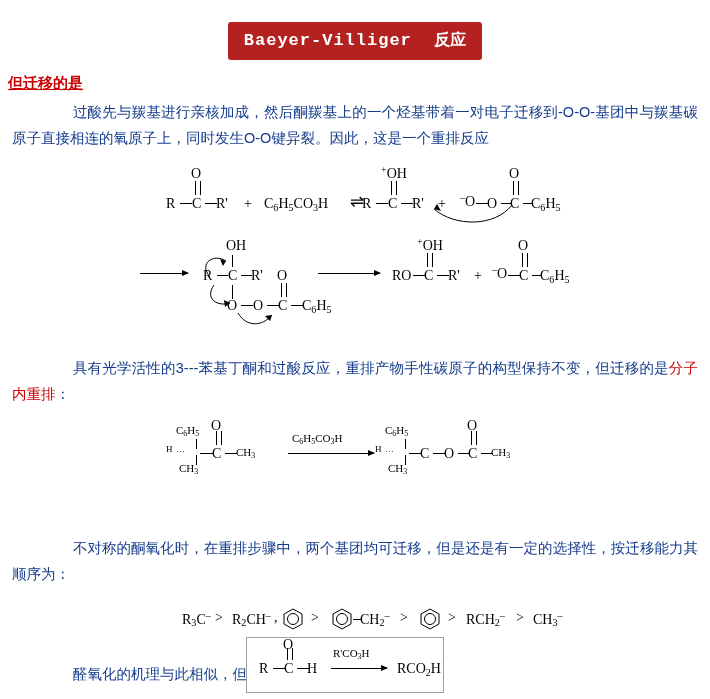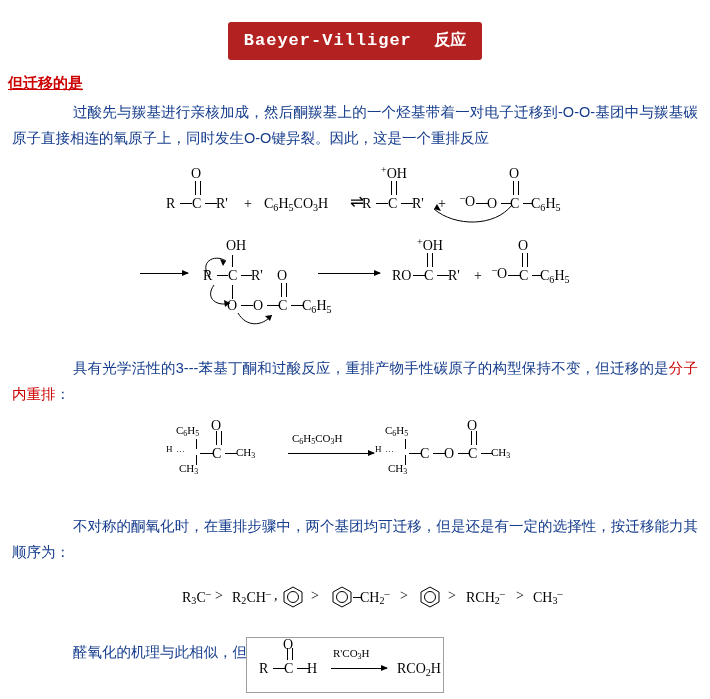--- a/index.html
+++ b/index.html
@@ -275,21 +275,21 @@
   <div class="bond-h" style="left:433px;top:36px;width:12px;"></div>
   <div class="chem" style="left:444px;top:30px;">O</div>
   <div class="bond-h" style="left:458px;top:36px;width:12px;"></div>
   <div class="chem" style="left:468px;top:30px;">C</div>
   <div class="bond-v2" style="left:471px;top:14px;height:14px;"></div>
   <div class="chem" style="left:467px;top:2px;">O</div>
   <div class="bond-h" style="left:481px;top:36px;width:12px;"></div>
   <div class="chem small" style="left:491px;top:30px;">CH<span class="sub">3</span></div>
 </div>
 
-<div class="para indent" style="margin-top:24px;">不对称的酮氧化时，在重排步骤中，两个基团均可迁移，但是还是有一定的选择性，按迁移能力其顺序为：</div>
+<div class="para indent" style="margin-top:46px;">不对称的酮氧化时，在重排步骤中，两个基团均可迁移，但是还是有一定的选择性，按迁移能力其顺序为：</div>
 
 <div class="scheme" style="height:40px;margin-top:12px;">
   <div class="chem" style="left:182px;top:12px;">R<span class="sub">3</span>C<span class="sup">–</span></div>
   <div class="chem" style="left:215px;top:12px;">&gt;</div>
   <div class="chem" style="left:232px;top:12px;">R<span class="sub">2</span>CH<span class="sup">–</span></div>
   <div class="chem" style="left:274px;top:12px;">,</div>
   <svg class="curve" style="left:281px;top:8px;width:24px;height:24px;" width="24" height="24">
     <polygon points="12,2 21,7 21,17 12,22 3,17 3,7" fill="none" stroke="#000" stroke-width="1"></polygon>
     <circle cx="12" cy="12" r="5.5" fill="none" stroke="#000" stroke-width="1"></circle>
   </svg>

